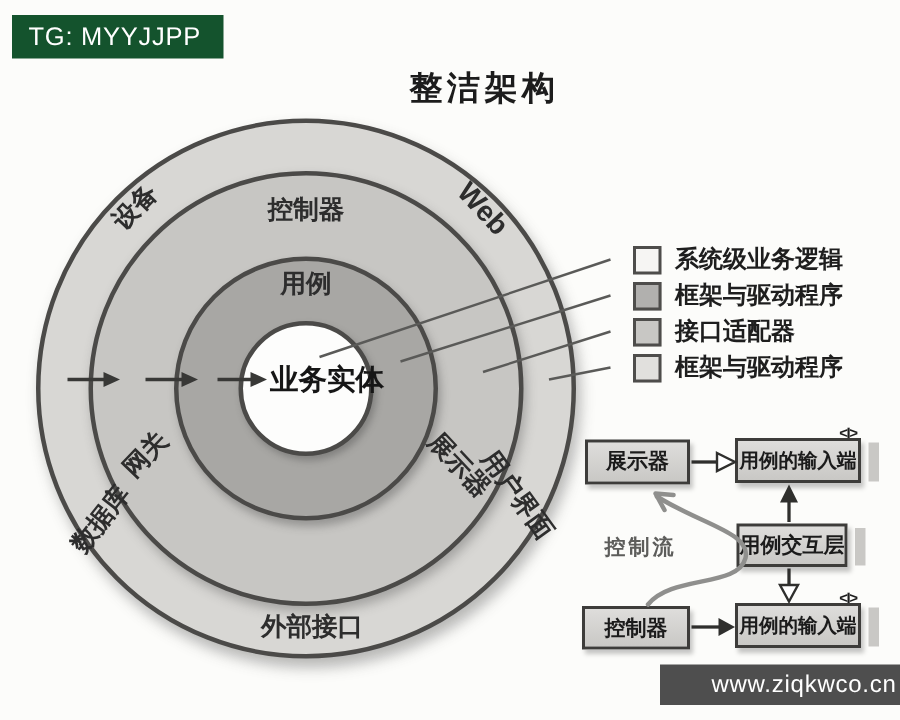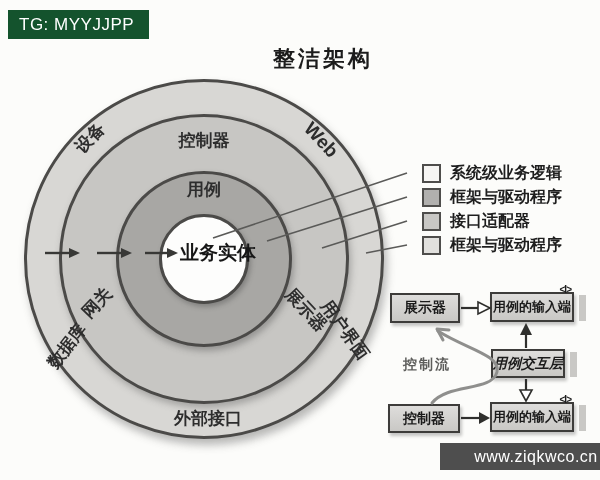--- a/index.html
+++ b/index.html
@@ -46,21 +46,21 @@
   
   .fbox{
     position:absolute;box-sizing:border-box;border:2px solid #3d3c3a;
     background:linear-gradient(180deg,#dedddb 0%,#c9c8c5 100%);
     box-shadow:2px 3px 3px rgba(0,0,0,.22);
     display:flex;align-items:center;justify-content:center;
     font-size:14px;font-weight:700;color:#1b1b1b;white-space:nowrap;z-index:5;
   }
   #box-presenter{left:390px;top:293px;width:70px;height:30px;}
   #box-output{left:490px;top:292px;width:84px;height:30px;font-size:13px;}
-  #box-interactor{left:491px;top:349px;width:74px;height:29px;font-style:italic;}
+  #box-interactor{left:491px;top:349px;width:74px;height:29px;}
   #box-controller{left:388px;top:404px;width:72px;height:29px;}
   #box-input{left:490px;top:402px;width:84px;height:30px;font-size:13px;}
   .iface-marker{
     position:absolute;top:-9px;right:1px;font-size:10px;font-weight:700;
     letter-spacing:-1px;color:#1d1d1d;line-height:10px;
   }
   .strip{position:absolute;width:7px;background:#c9c8c5;z-index:3;}
   #strip-1{left:579px;top:295px;height:26px;}
   #strip-2{left:570px;top:352px;height:25px;}
   #strip-3{left:579px;top:405px;height:26px;}

